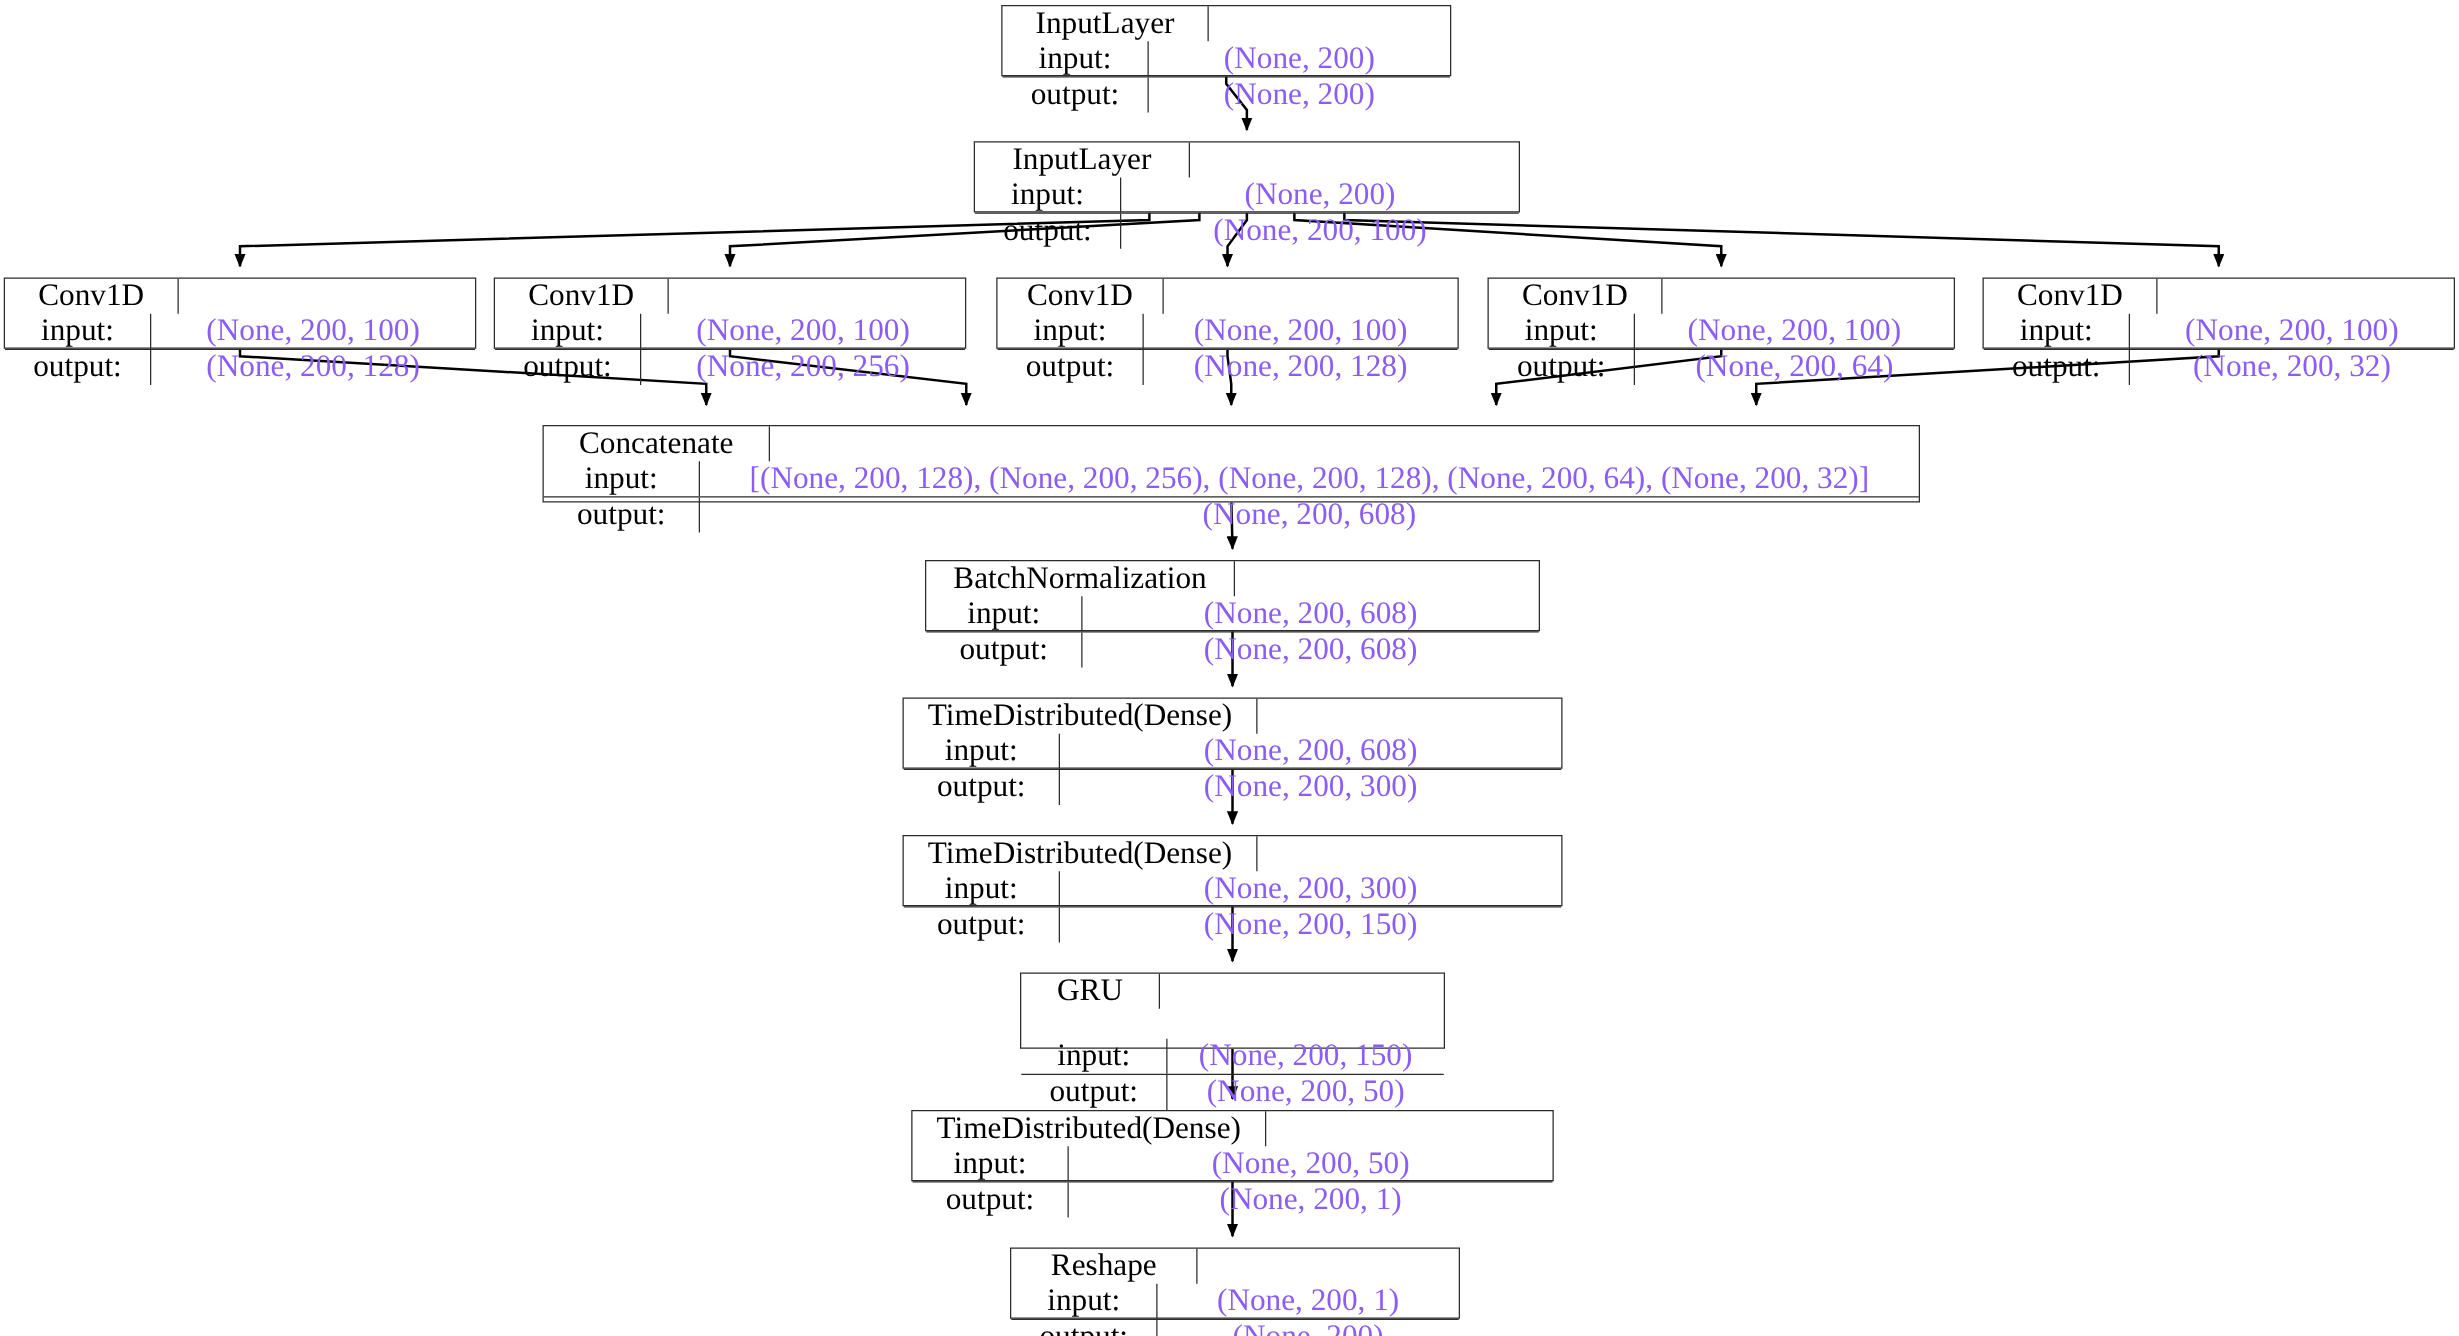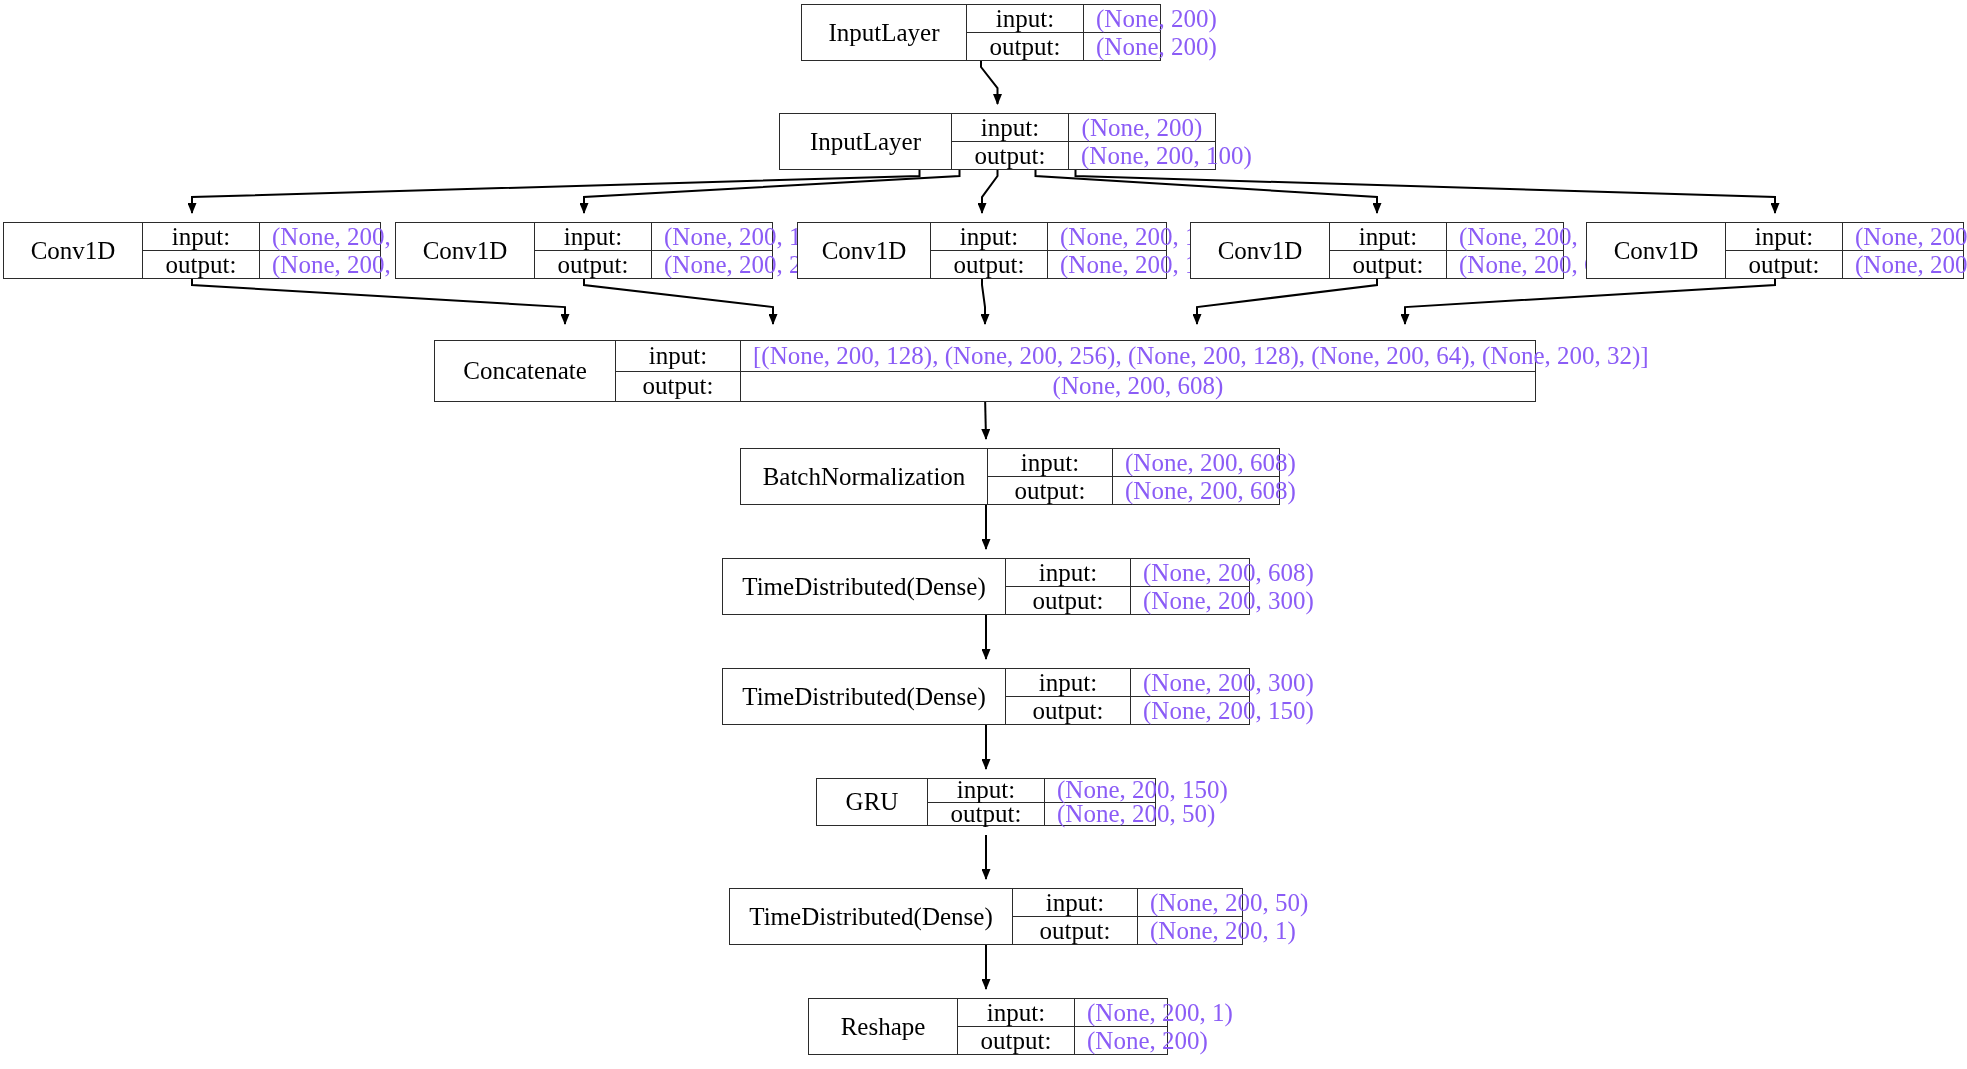--- a/index.html
+++ b/index.html
@@ -23,21 +23,21 @@
     width: 1967px;
     height: 1069px;
     pointer-events: none;
   }
   .node {
     position: absolute;
     box-sizing: border-box;
     border: 1.6px solid #2b2b2b;
     background: #ffffff;
     display: flex;
-    flex-direction: row;
+    flex-direction: column;
     align-items: stretch;
     z-index: 3;
   }
   .node-name {
     display: flex;
     align-items: center;
     justify-content: center;
     padding: 0 14px;
     border-right: 1.6px solid #2b2b2b;
     font-size: 25px;
@@ -211,21 +211,21 @@
           <div class="io-row top">
             <div class="io-label" style="width: 100px;">input:</div>
             <div class="io-value">[(None, 200, 128), (None, 200, 256), (None, 200, 128), (None, 200, 64), (None, 200, 32)]</div>
           </div>
           <div class="io-row bottom">
             <div class="io-label" style="width: 100px;">output:</div>
             <div class="io-value">(None, 200, 608)</div>
           </div>
         </div>
       </div>
-      <div class="node" style="left: 740px; top: 448px; width: 540px; height: 57px;">
+      <div class="node" style="left: 740px; top: 448px; width: 492px; height: 57px;">
         <div class="node-name" style="width: 218px;">BatchNormalization</div>
         <div class="io-block">
           <div class="io-row top">
             <div class="io-label" style="width: 100px;">input:</div>
             <div class="io-value">(None, 200, 608)</div>
           </div>
           <div class="io-row bottom">
             <div class="io-label" style="width: 100px;">output:</div>
             <div class="io-value">(None, 200, 608)</div>
           </div>
@@ -250,21 +250,21 @@
           <div class="io-row top">
             <div class="io-label" style="width: 100px;">input:</div>
             <div class="io-value">(None, 200, 300)</div>
           </div>
           <div class="io-row bottom">
             <div class="io-label" style="width: 100px;">output:</div>
             <div class="io-value">(None, 200, 150)</div>
           </div>
         </div>
       </div>
-      <div class="node" style="left: 816px; top: 778px; width: 340px; height: 48px;">
+      <div class="node" style="left: 816px; top: 778px; width: 340px; height: 61px; gap: 24px;">
         <div class="node-name" style="width: 82px;">GRU</div>
         <div class="io-block">
           <div class="io-row top">
             <div class="io-label" style="width: 92px;">input:</div>
             <div class="io-value">(None, 200, 150)</div>
           </div>
           <div class="io-row bottom">
             <div class="io-label" style="width: 92px;">output:</div>
             <div class="io-value">(None, 200, 50)</div>
           </div>

